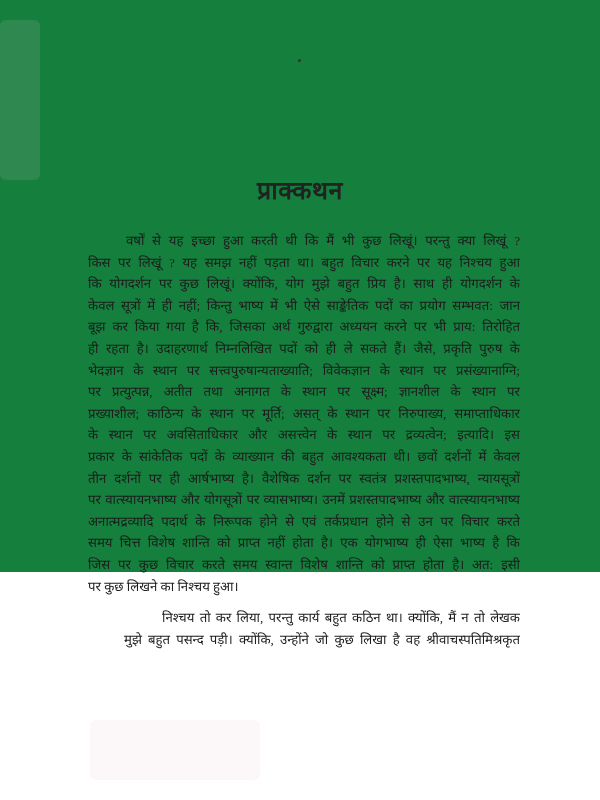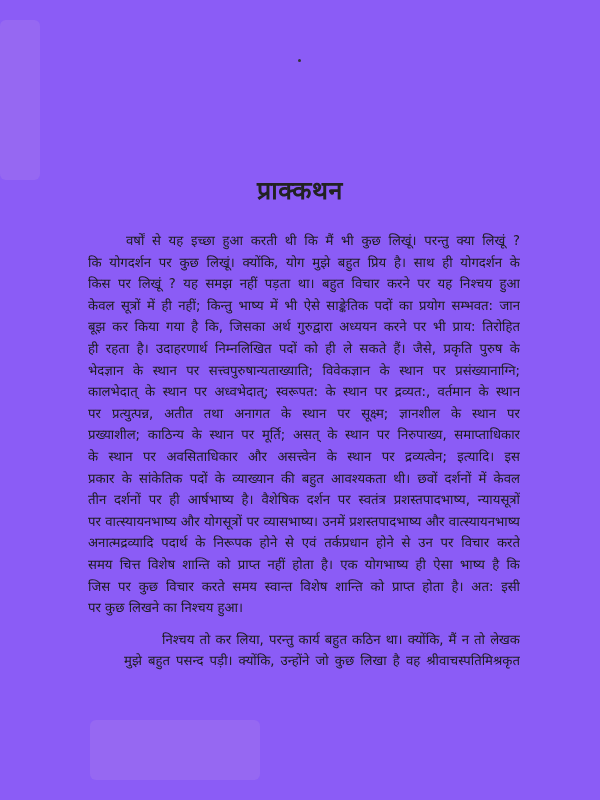--- a/index.html
+++ b/index.html
@@ -11,22 +11,22 @@
     width: 600px;
     height: 800px;
     position: relative;
     overflow: hidden;
     font-family: "DejaVu Sans", "Liberation Sans", sans-serif;
     color: #1a1a1a;
   }
   .page {
     position: absolute;
     left: 0; top: 0;
-    width: 600px; height: 800px;
-    background: #8b5cf6;
+    width: 600px; height: 572px;
+    background: #15803d;
   }
   .stray-dot {
     position: absolute;
     left: 298px;
     top: 59px;
     width: 3px;
     height: 3px;
     border-radius: 50%;
     background: #333;
   }
@@ -44,20 +44,21 @@
     font-size: 25px;
     font-weight: bold;
     color: #222;
     letter-spacing: 0.5px;
   }
   .body-text {
     position: absolute;
     left: 88px;
     top: 230px;
     width: 432px;
+    font-family: Liberation Serif, serif;
   }
   .para {
     margin: 0;
     font-size: 13.2px;
     line-height: 21.6px;
     text-align: justify;
     color: #1c1c1c;
   }
   .para .line {
     display: block;
@@ -83,27 +84,26 @@
 <div class="page">
   <div class="bleed" style="left:0;top:20px;width:40px;height:160px;"></div>
   <div class="bleed" style="left:90px;top:720px;width:170px;height:60px;"></div>
   <div class="stray-dot"></div>
 
   <h1 class="title" style="margin:0;">प्राक्कथन</h1>
 
   <div class="body-text">
     <p class="para">
       <span class="line indent">वर्षों से यह इच्छा हुआ करती थी कि मैं भी कुछ लिखूं। परन्तु क्या लिखूं ?</span>
+      <span class="line">किस पर लिखूं ? यह समझ नहीं पड़ता था। बहुत विचार करने पर यह निश्चय हुआ</span>
       <span class="line">कि योगदर्शन पर कुछ लिखूं। क्योंकि, योग मुझे बहुत प्रिय है। साथ ही योगदर्शन के</span>
-      <span class="line">किस पर लिखूं ? यह समझ नहीं पड़ता था। बहुत विचार करने पर यह निश्चय हुआ</span>
       <span class="line">केवल सूत्रों में ही नहीं; किन्तु भाष्य में भी ऐसे साङ्केतिक पदों का प्रयोग सम्भवत: जान</span>
       <span class="line">बूझ कर किया गया है कि, जिसका अर्थ गुरुद्वारा अध्ययन करने पर भी प्राय: तिरोहित</span>
       <span class="line">ही रहता है। उदाहरणार्थ निम्नलिखित पदों को ही ले सकते हैं। जैसे, प्रकृति पुरुष के</span>
       <span class="line">भेदज्ञान के स्थान पर सत्त्वपुरुषान्यताख्याति; विवेकज्ञान के स्थान पर प्रसंख्यानाग्नि;</span>
-      <span class="line">कालभेदात् के स्थान पर अध्वभेदात्; स्वरूपत: के स्थान पर द्रव्यत:, वर्तमान के स्थान</span>
       <span class="line">पर प्रत्युत्पन्न, अतीत तथा अनागत के स्थान पर सूक्ष्म; ज्ञानशील के स्थान पर</span>
       <span class="line">प्रख्याशील; काठिन्य के स्थान पर मूर्ति; असत् के स्थान पर निरुपाख्य, समाप्ताधिकार</span>
       <span class="line">के स्थान पर अवसिताधिकार और असत्त्वेन के स्थान पर द्रव्यत्वेन; इत्यादि। इस</span>
       <span class="line">प्रकार के सांकेतिक पदों के व्याख्यान की बहुत आवश्यकता थी। छवों दर्शनों में केवल</span>
       <span class="line">तीन दर्शनों पर ही आर्षभाष्य है। वैशेषिक दर्शन पर स्वतंत्र प्रशस्तपादभाष्य, न्यायसूत्रों</span>
       <span class="line">पर वात्स्यायनभाष्य और योगसूत्रों पर व्यासभाष्य। उनमें प्रशस्तपादभाष्य और वात्स्यायनभाष्य</span>
       <span class="line">अनात्मद्रव्यादि पदार्थ के निरूपक होने से एवं तर्कप्रधान होने से उन पर विचार करते</span>
       <span class="line">समय चित्त विशेष शान्ति को प्राप्त नहीं होता है। एक योगभाष्य ही ऐसा भाष्य है कि</span>
       <span class="line">जिस पर कुछ विचार करते समय स्वान्त विशेष शान्ति को प्राप्त होता है। अत: इसी</span>
       <span class="line last">पर कुछ लिखने का निश्चय हुआ।</span>

